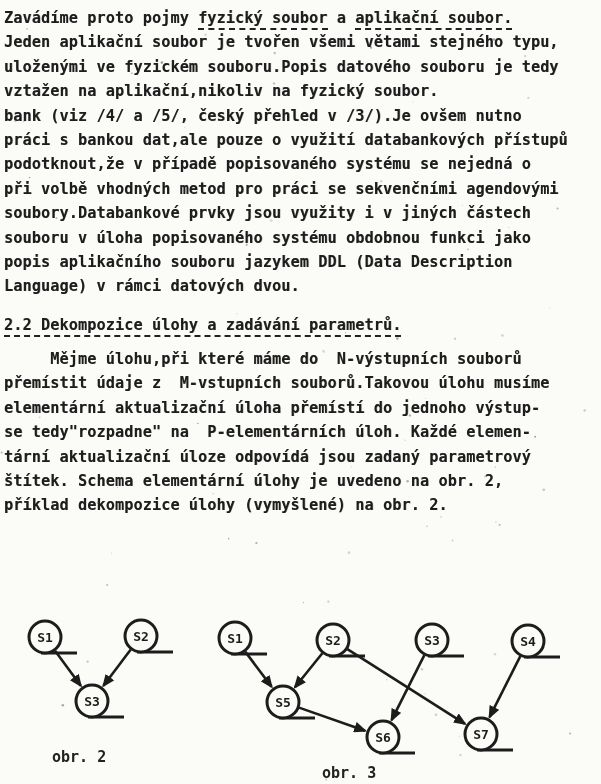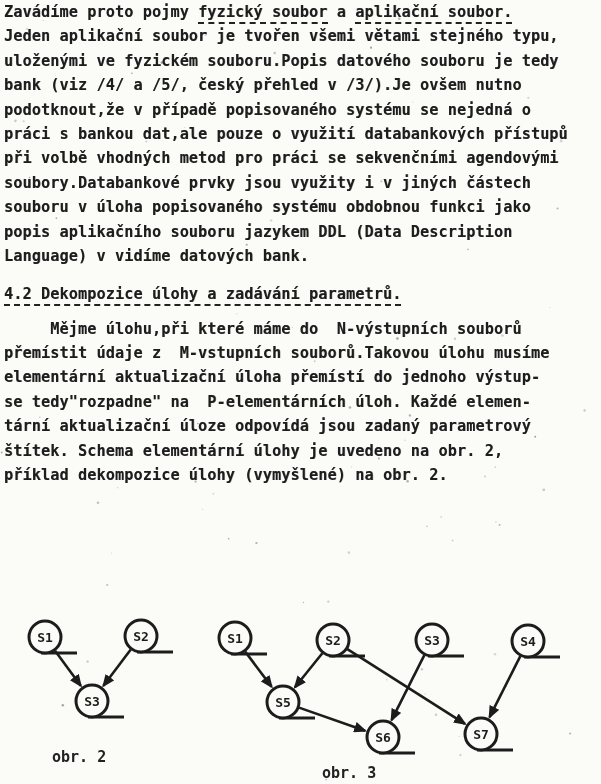--- a/index.html
+++ b/index.html
@@ -10,21 +10,21 @@
   }
   .page{
     position:relative;
     width:601px;height:784px;
     background:#fbfbf8;
     overflow:hidden;
     color:#1d1d1d;
   }
   .textblock{
     position:absolute;
-    top:0;left:4px;width:594px;
+    top:6px;left:4px;width:594px;
   }
   .block{margin:0;}
   .block.heading{margin-top:14px;margin-bottom:10px;}
   .line{
     white-space:pre;
     font-size:15.2px;
     font-weight:bold;
     line-height:24.4px;
     height:24.4px;
     letter-spacing:0.1px;
@@ -55,33 +55,34 @@
 </style>
 </head>
 <body>
 
 <div class="page">
   <div class="textblock">
       <div class="block paragraph">
         <div class="line"><span>Zavádíme proto pojmy </span><span class="u">fyzický soubor</span><span> a </span><span class="u">aplikační soubor.</span></div>
         <div class="line"><span>Jeden aplikační soubor je tvořen všemi větami stejného typu,</span></div>
         <div class="line"><span>uloženými ve fyzickém souboru.Popis datového souboru je tedy</span></div>
+        <div class="line"><span>vztažen na aplikační,nikoliv na fyzický soubor.</span></div>
       </div>
       <div class="block paragraph">
         <div class="line"><span>bank (viz /4/ a /5/, český přehled v /3/).Je ovšem nutno</span></div>
+        <div class="line"><span>práci s bankou dat,ale pouze o využití databankových přístupů</span></div>
         <div class="line"><span>podotknout,že v případě popisovaného systému se nejedná o</span></div>
-        <div class="line"><span>práci s bankou dat,ale pouze o využití databankových přístupů</span></div>
         <div class="line"><span>při volbě vhodných metod pro práci se sekvenčními agendovými</span></div>
         <div class="line"><span>soubory.Databankové prvky jsou využity i v jiných částech</span></div>
         <div class="line"><span>souboru v úloha popisovaného systému obdobnou funkci jako</span></div>
         <div class="line"><span>popis aplikačního souboru jazykem DDL (Data Description</span></div>
-        <div class="line"><span>Language) v vidíme datových bank.</span></div>
+        <div class="line"><span>Language) v rámci datových dvou.</span></div>
       </div>
       <div class="block heading">
-        <div class="line"><span class="u">4.2 Dekompozice úlohy a zadávání parametrů.</span></div>
+        <div class="line"><span class="u">2.2 Dekompozice úlohy a zadávání parametrů.</span></div>
       </div>
       <div class="block paragraph">
         <div class="line"><span>     Mějme úlohu,při které máme do  N-výstupních souborů</span></div>
         <div class="line"><span>přemístit údaje z  M-vstupních souborů.Takovou úlohu musíme</span></div>
         <div class="line"><span>elementární aktualizační úloha přemístí do jednoho výstup-</span></div>
         <div class="line"><span>se tedy"rozpadne" na  P-elementárních úloh. Každé elemen-</span></div>
         <div class="line"><span>tární aktualizační úloze odpovídá jsou zadaný parametrový</span></div>
         <div class="line"><span>štítek. Schema elementární úlohy je uvedeno na obr. 2,</span></div>
         <div class="line"><span>příklad dekompozice úlohy (vymyšlené) na obr. 2.</span></div>
       </div>

